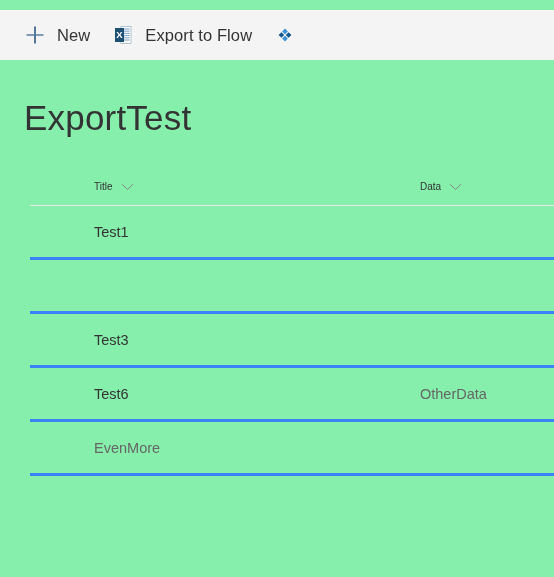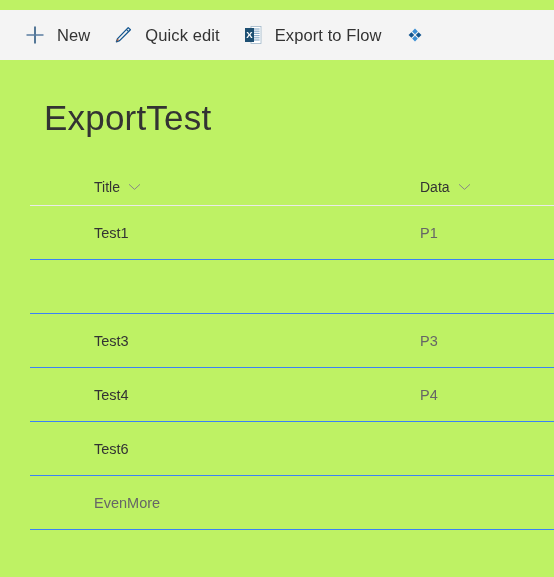--- a/index.html
+++ b/index.html
@@ -9,21 +9,21 @@
     height: 577px;
     background: #ffffff;
     font-family: "Liberation Sans", sans-serif;
     overflow: hidden;
   }
 
   #app {
     position: relative;
     width: 554px;
     height: 577px;
-    background: #bef264;
+    background: #86efac;
   }
 
   
   .commandbar {
     position: absolute;
     top: 10px;
     left: 0;
     width: 554px;
     height: 50px;
     background: #f4f4f4;
@@ -63,21 +63,21 @@
   .cmd-chevron {
     margin-left: 9px;
     display: inline-flex;
     align-items: center;
   }
 
   
   .page-title {
     position: absolute;
     top: 96px;
-    left: 44px;
+    left: 24px;
     font-size: 35px;
     font-weight: 300;
     color: #333333;
     letter-spacing: 0.2px;
     line-height: 44px;
     white-space: nowrap;
   }
 
   
   .list {
@@ -86,21 +86,21 @@
     left: 30px;
     width: 524px;
   }
 
   .list-row {
     position: relative;
     display: flex;
     align-items: center;
     height: 54px;
     padding-left: 64px;
-    border-bottom: 1px solid #3b82f6;
+    border-bottom: 3px solid #3b82f6;
   }
 
   .list-header {
     height: 38px;
     border-bottom: 1px solid #eaeaea;
   }
 
   .col-title {
     flex: 0 0 auto;
     width: 326px;
@@ -109,21 +109,21 @@
 
   .col-data {
     flex: 1 1 auto;
     font-size: 14.5px;
   }
 
   .header-cell {
     display: flex;
     align-items: center;
     color: #333333;
-    font-size: 14px;
+    font-size: 10px;
     cursor: pointer;
   }
 
   .header-cell .hdr-chevron {
     margin-left: 8px;
     display: inline-flex;
     align-items: center;
   }
 
   .cell-title {
@@ -146,30 +146,20 @@
     <div class="cmd-item">
       <span class="cmd-icon">
         <svg width="22" height="22" viewBox="0 0 22 22">
           <line x1="11" y1="2.5" x2="11" y2="19.5" stroke="#1f4e79" stroke-width="1.5"></line>
           <line x1="2.5" y1="11" x2="19.5" y2="11" stroke="#5a7da0" stroke-width="1.5"></line>
         </svg>
       </span>
       <span class="cmd-label">New</span>
     </div>
 
-    <div class="cmd-item">
-      <span class="cmd-icon">
-        <svg width="20" height="20" viewBox="0 0 20 20">
-          <path d="M15.2 2.6 L17.4 4.8 L6.6 15.6 L3.4 16.8 L4.6 13.6 Z" fill="none" stroke="#12558f" stroke-width="1.3" stroke-linejoin="round"></path>
-          <line x1="13.4" y1="4.4" x2="15.6" y2="6.6" stroke="#12558f" stroke-width="1.1"></line>
-          <path d="M3.4 16.8 L4.6 13.6 L5.9 14.9 Z" fill="#c05a2a"></path>
-        </svg>
-      </span>
-      <span class="cmd-label">Quick edit</span>
-    </div>
 
     <div class="cmd-item">
       <span class="cmd-icon">
         <svg width="22" height="22" viewBox="0 0 22 22">
           <rect x="9" y="2.5" width="10" height="17" fill="#ffffff" stroke="#9fb6c9" stroke-width="0.8"></rect>
           <g fill="#8fb0cc">
             <rect x="10.4" y="4.4" width="7.2" height="1.2"></rect>
             <rect x="10.4" y="6.6" width="7.2" height="1.2"></rect>
             <rect x="10.4" y="8.8" width="7.2" height="1.2"></rect>
             <rect x="10.4" y="11.0" width="7.2" height="1.2"></rect>
@@ -224,34 +214,29 @@
             <svg width="13" height="8" viewBox="0 0 13 8">
               <polyline points="1,1.3 6.5,6.4 12,1.3" fill="none" stroke="#888888" stroke-width="1"></polyline>
             </svg>
           </span>
         </span>
       </div>
     </div>
 
     <div class="list-row">
       <div class="col-title cell-title">Test1</div>
-      <div class="col-data cell-data">P1</div>
     </div>
     <div class="list-row">
     </div>
     <div class="list-row">
       <div class="col-title cell-title">Test3</div>
-      <div class="col-data cell-data">P3</div>
-    </div>
-    <div class="list-row">
-      <div class="col-title cell-title">Test4</div>
-      <div class="col-data cell-data">P4</div>
     </div>
     <div class="list-row">
       <div class="col-title cell-title">Test6</div>
+      <div class="col-data cell-data">OtherData</div>
     </div>
     <div class="list-row">
       <div class="col-data cell-data">EvenMore</div>
     </div>
 
   </div>
 
 </div>
 
 </body></html>

